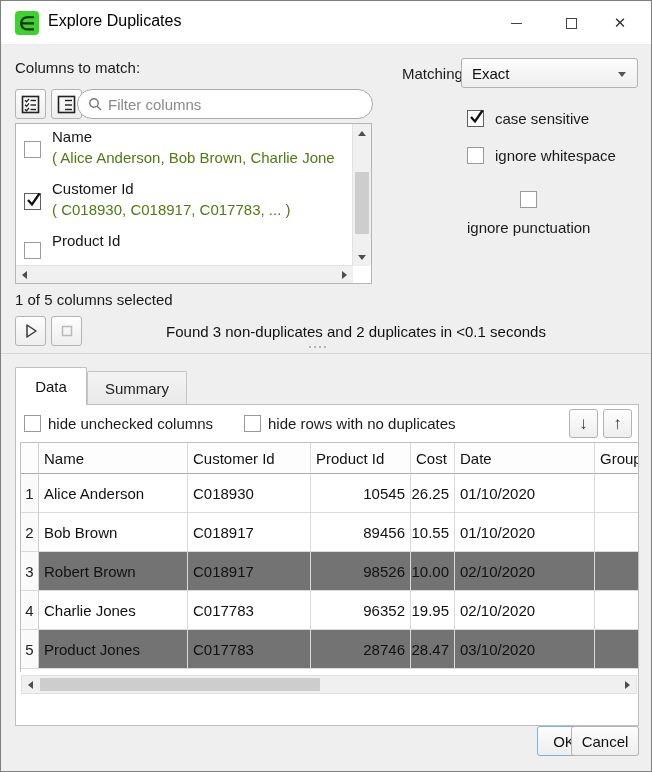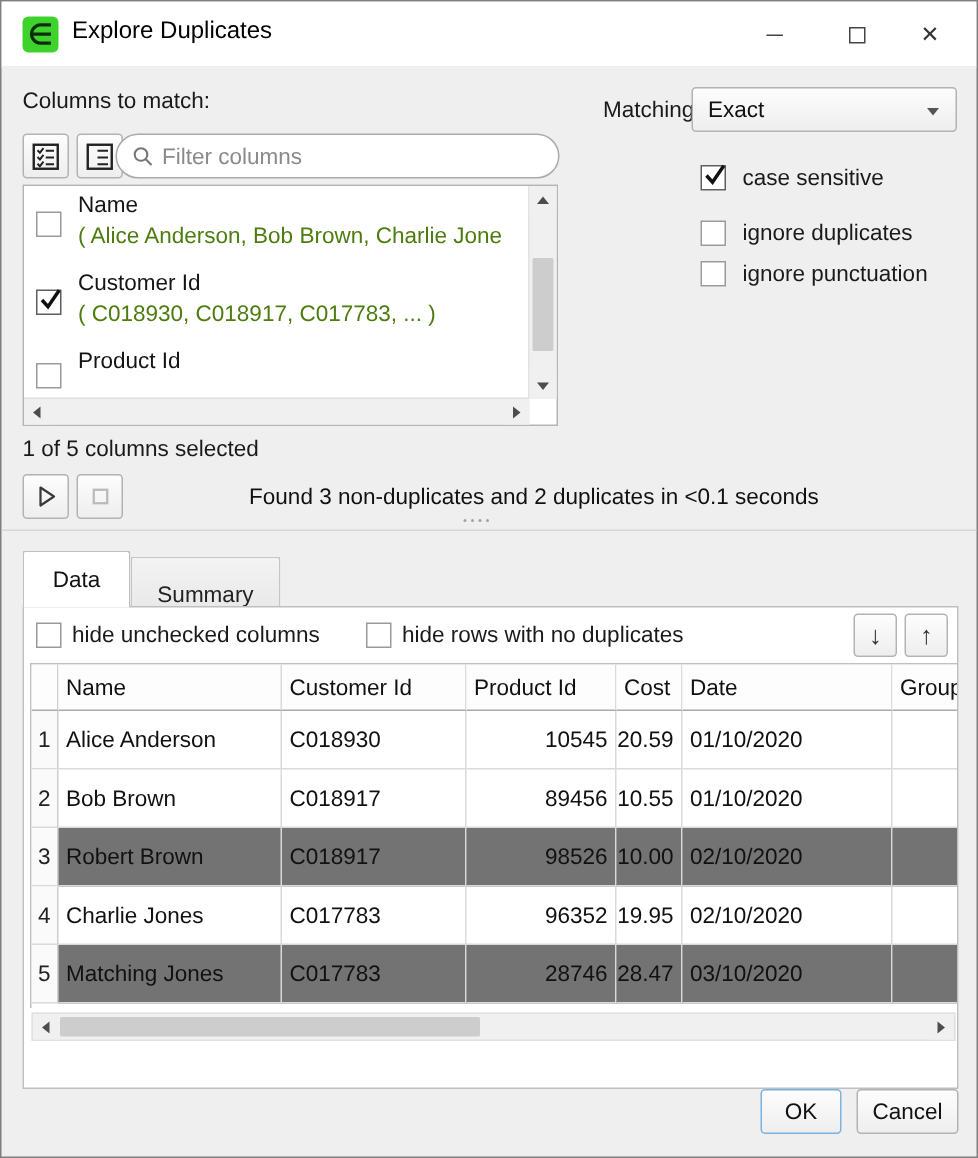--- a/index.html
+++ b/index.html
@@ -68,37 +68,37 @@
   .sel-summary { position:absolute; left:14px; top:290px; }
 
   
   .matching-label { position:absolute; left:401px; top:64px;text-align:center; }
   .matching-combo { position:absolute; left:460px; top:57px; width:177px; height:30px; padding-left:10px;
                     justify-content:flex-start; font-size:15px; }
   .combo-caret { position:absolute; right:11px; top:13px; width:0; height:0;
                  border-left:4px solid transparent; border-right:4px solid transparent;
                  border-top:5px solid #555; }
   .opt-row { position:absolute; left:466px; display:flex; align-items:center; gap:11px; }
-  .opt1 { top:109px; } .opt2 { top:146px; } .opt3 { top:173px; }
+  .opt1 { top:109px; } .opt2 { top:146px; } .opt3 { top:190px;flex-direction:column; }
 
   
   .run-btn { position:absolute; width:31px; height:30px; top:315px; }
   .rb-play { left:14px; } .rb-stop { left:50px; }
   .status-text { position:absolute; left:90px; top:315px; width:530px; height:30px; display:flex;
                  align-items:center; justify-content:center; font-size:15px; color:#111; }
   .splitter-dots { position:absolute; left:308px; top:345px; display:flex; gap:3px; }
   .splitter-dots i { width:2px; height:2px; background:#a2a2a2; border-radius:50%; }
   .split-line { position:absolute; left:0; top:352px; width:652px; border-top:1px solid #d6d6d6; }
 
   
   .tab { position:absolute; display:flex; align-items:center; justify-content:center; font-size:15px; }
   .tab-active { left:14px; top:366px; width:72px; height:38px; background:#fff;
                 border:1px solid #bfbfbf; border-bottom:none; border-radius:2px 2px 0 0; z-index:3; }
   .tab-inactive { left:86px; top:370px; width:100px; height:34px; background:linear-gradient(#f3f3f3,#e9e9e9);
-                  border:1px solid #c5c5c5; border-bottom:none; border-radius:2px 2px 0 0; z-index:1; color:#222;align-items:flex-end; }
+                  border:1px solid #c5c5c5; border-bottom:none; border-radius:2px 2px 0 0; z-index:1; color:#222; }
 
   .pane { position:absolute; left:14px; top:403px; width:624px; height:322px; background:#fff;
           border:1px solid #bfbfbf; z-index:2; }
 
   .pane-opts { position:absolute; left:0; top:0; width:100%; height:37px; }
   .po-cb1 { position:absolute; left:8px; top:10px; }
   .po-lb1 { position:absolute; left:32px; top:10px; white-space:nowrap; }
   .po-cb2 { position:absolute; left:228px; top:10px; }
   .po-lb2 { position:absolute; left:252px; top:10px; white-space:nowrap; }
   .arrow-btn { position:absolute; top:4px; width:29px; height:29px; font-size:17px; color:#333; }
@@ -122,21 +122,21 @@
   .c-grp  { width:140px; padding-left:5px; }
   .th .c-prod, .th .c-cost { justify-content:flex-start; padding-left:5px; }
   .tr.dup > div { background:#737373; }
   .tr.dup > .c-num { background:#fafafa; }
 
   .tbl-hscroll { position:absolute; left:5px; top:270px; width:616px; height:19px; background:#f0f0f0;
                  border:1px solid #e0e0e0; }
 
   
   .footer-btn { position:absolute; top:725px; height:30px; font-size:15px; color:#111; }
-  .ok-btn { left:506px; width:54px; border:1px solid #7ab2e0; }
+  .ok-btn { left:536px; width:54px; border:1px solid #7ab2e0; }
   .cancel-btn { left:570px; width:68px; }
 </style>
 </head>
 <body>
 
 <div class="dialog">
 
   <div class="titlebar">
     <div class="app-logo">∈</div>
     <div class="title-text">Explore Duplicates</div>
@@ -238,21 +238,21 @@
   <div class="opt-row opt1">
     <span class="cb checked">
       <svg class="mark" width="19" height="19" viewBox="0 0 19 19">
         <path d="M4 10 L8 14.5 L15.5 3.5" fill="none" stroke="#111" stroke-width="2.3"></path>
       </svg>
     </span>
     <span class="lbl">case sensitive</span>
   </div>
   <div class="opt-row opt2">
     <span class="cb"></span>
-    <span class="lbl">ignore duplicates</span>
+    <span class="lbl">ignore whitespace</span>
   </div>
   <div class="opt-row opt3">
     <span class="cb"></span>
     <span class="lbl">ignore punctuation</span>
   </div>
 
   <div class="btn run-btn rb-play">
     <svg width="18" height="18" viewBox="0 0 18 18">
       <path d="M5 3 L14 9 L5 15 Z" fill="none" stroke="#3a3a3a" stroke-width="1.5" stroke-linejoin="round"></path>
     </svg>
@@ -303,21 +303,21 @@
         <div class="c-cost">Cost</div>
         <div class="c-date">Date</div>
         <div class="c-grp">Group</div>
       </div>
 
       <div class="trow tr">
         <div class="c-num">1</div>
         <div class="c-name">Alice Anderson</div>
         <div class="c-cust">C018930</div>
         <div class="c-prod">10545</div>
-        <div class="c-cost">20.59</div>
+        <div class="c-cost">26.25</div>
         <div class="c-date">01/10/2020</div>
         <div class="c-grp"></div>
       </div>
 
       <div class="trow tr">
         <div class="c-num">2</div>
         <div class="c-name">Bob Brown</div>
         <div class="c-cust">C018917</div>
         <div class="c-prod">89456</div>
         <div class="c-cost">10.55</div>
@@ -340,21 +340,21 @@
         <div class="c-name">Charlie Jones</div>
         <div class="c-cust">C017783</div>
         <div class="c-prod">96352</div>
         <div class="c-cost">19.95</div>
         <div class="c-date">02/10/2020</div>
         <div class="c-grp"></div>
       </div>
 
       <div class="trow tr dup">
         <div class="c-num">5</div>
-        <div class="c-name">Matching Jones</div>
+        <div class="c-name">Product Jones</div>
         <div class="c-cust">C017783</div>
         <div class="c-prod">28746</div>
         <div class="c-cost">28.47</div>
         <div class="c-date">03/10/2020</div>
         <div class="c-grp"></div>
       </div>
     </div>
 
     <div class="tbl-hscroll">
       <div class="sb-btn" style="left:0; top:0; width:17px; height:17px;">

